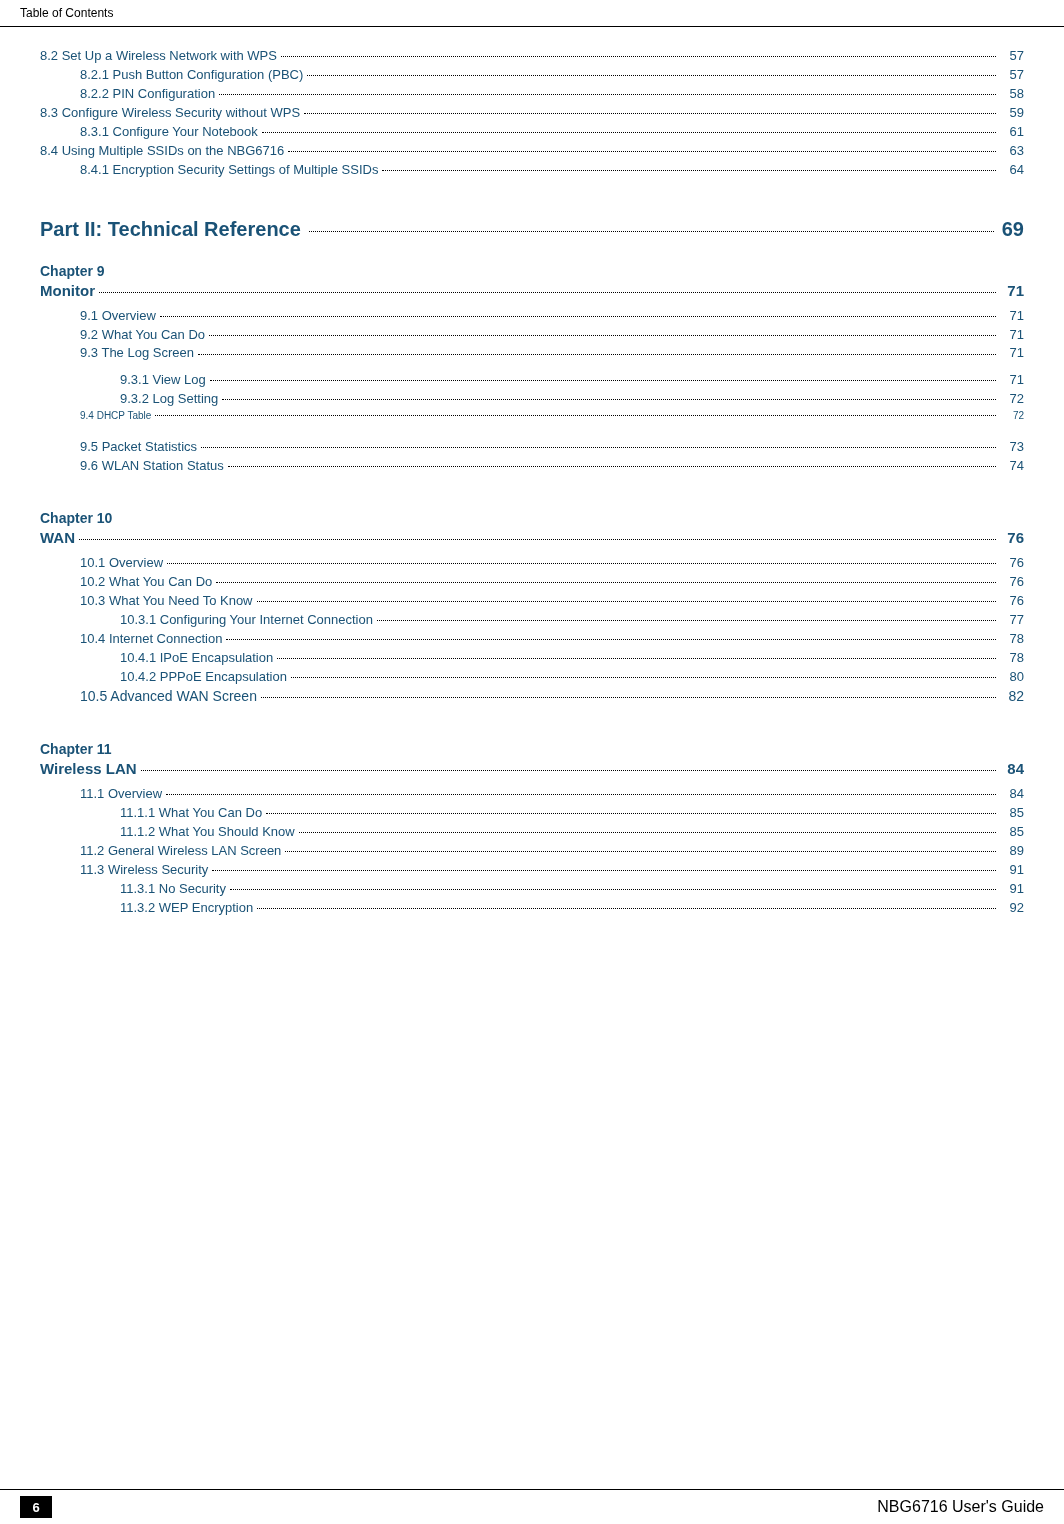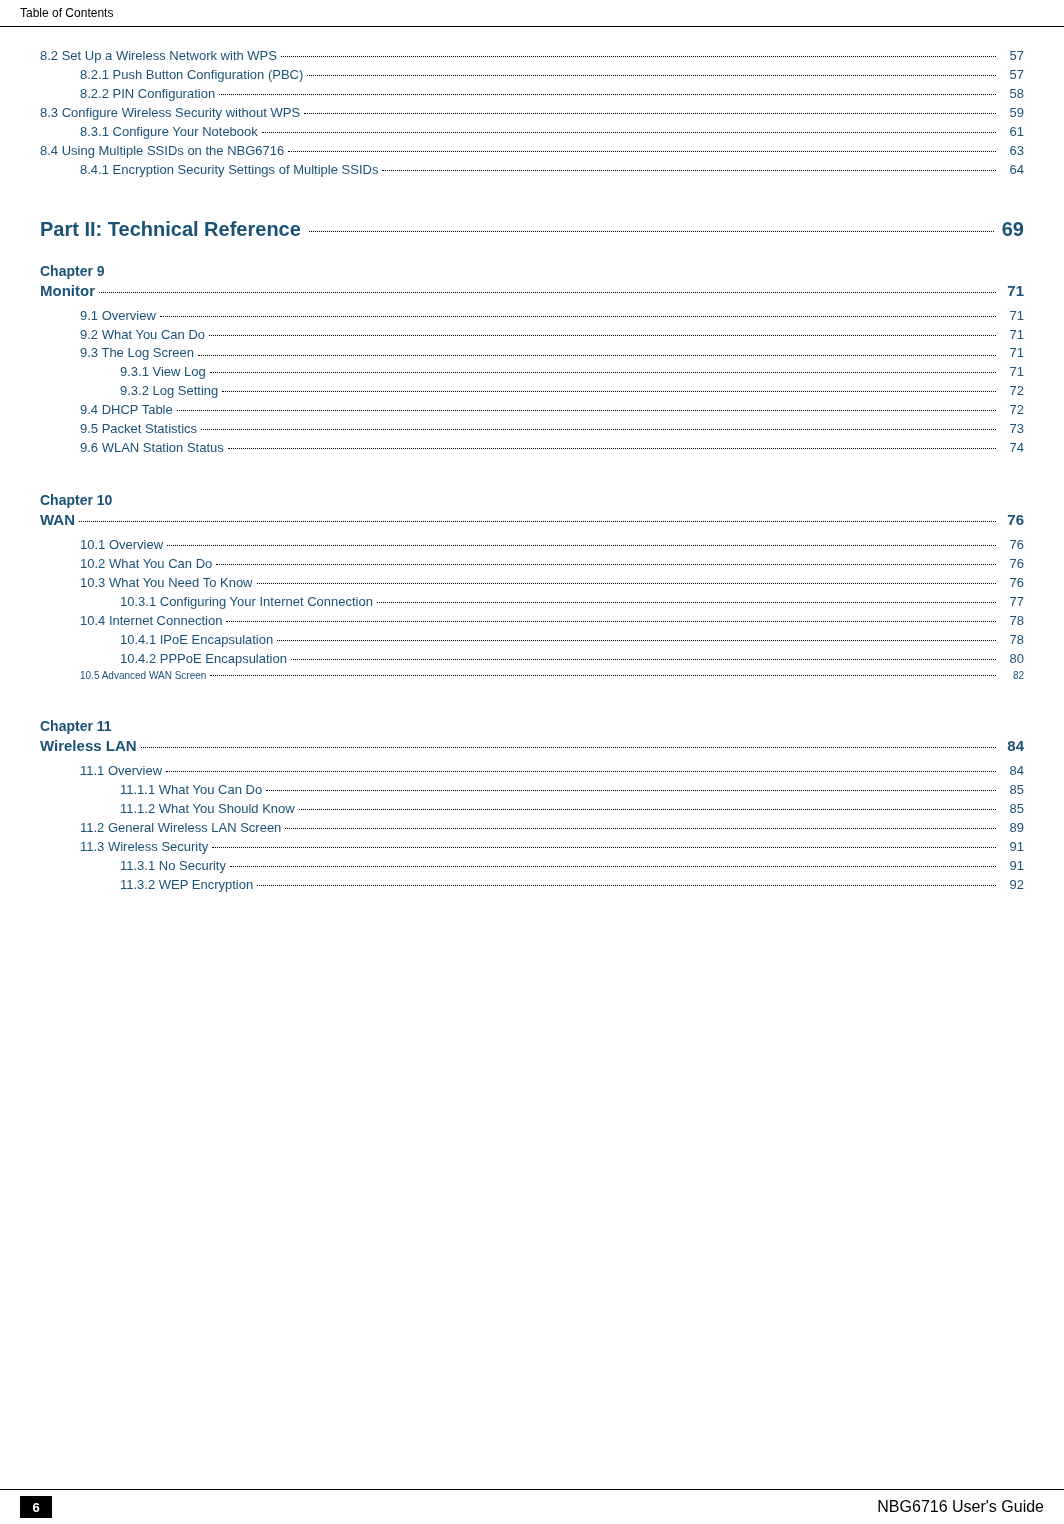--- a/index.html
+++ b/index.html
@@ -179,36 +179,36 @@
       <div style="display: flex; align-items: baseline; margin-bottom: 3px; padding-left: 40px; font-size: 13px; color: rgb(26, 82, 118);">
         <span>9.1 Overview</span>
         <span class="toc-dots"></span>
         <span class="toc-page">71</span>
       </div>
       <div style="display: flex; align-items: baseline; margin-bottom: 3px; padding-left: 40px; font-size: 13px; color: rgb(26, 82, 118);">
         <span>9.2 What You Can Do</span>
         <span class="toc-dots"></span>
         <span class="toc-page">71</span>
       </div>
-      <div style="display: flex; align-items: center; margin-bottom: 3px; padding-left: 40px; font-size: 13px; color: rgb(26, 82, 118);">
+      <div style="display: flex; align-items: flex-start; margin-bottom: 11px; padding-left: 40px; font-size: 13px; color: rgb(26, 82, 118);">
         <span>9.3 The Log Screen</span>
         <span class="toc-dots"></span>
         <span class="toc-page">71</span>
       </div>
       <div style="display: flex; align-items: baseline; margin-bottom: 3px; padding-left: 80px; font-size: 13px; color: rgb(26, 82, 118);">
         <span>9.3.1 View Log</span>
         <span class="toc-dots"></span>
         <span class="toc-page">71</span>
       </div>
       <div style="display: flex; align-items: baseline; margin-bottom: 3px; padding-left: 80px; font-size: 13px; color: rgb(26, 82, 118);">
         <span>9.3.2 Log Setting</span>
         <span class="toc-dots"></span>
         <span class="toc-page">72</span>
       </div>
-      <div style="display: flex; align-items: baseline; margin-bottom: 3px; padding-left: 40px; font-size: 13px; color: rgb(26, 82, 118);">
+      <div style="display: flex; align-items: baseline; margin-bottom: 17px; padding-left: 40px; font-size: 10px; color: rgb(26, 82, 118);">
         <span>9.4 DHCP Table</span>
         <span class="toc-dots"></span>
         <span class="toc-page">72</span>
       </div>
       <div style="display: flex; align-items: baseline; margin-bottom: 3px; padding-left: 40px; font-size: 13px; color: rgb(26, 82, 118);">
         <span>9.5 Packet Statistics</span>
         <span class="toc-dots"></span>
         <span class="toc-page">73</span>
       </div>
       <div style="display: flex; align-items: baseline; margin-bottom: 3px; padding-left: 40px; font-size: 13px; color: rgb(26, 82, 118);">
@@ -251,21 +251,21 @@
       <div style="display: flex; align-items: baseline; margin-bottom: 3px; padding-left: 80px; font-size: 13px; color: rgb(26, 82, 118);">
         <span>10.4.1 IPoE Encapsulation</span>
         <span class="toc-dots"></span>
         <span class="toc-page">78</span>
       </div>
       <div style="display: flex; align-items: baseline; margin-bottom: 3px; padding-left: 80px; font-size: 13px; color: rgb(26, 82, 118);">
         <span>10.4.2 PPPoE Encapsulation</span>
         <span class="toc-dots"></span>
         <span class="toc-page">80</span>
       </div>
-      <div style="display: flex; align-items: baseline; margin-bottom: 3px; padding-left: 40px; font-size: 10px; color: rgb(26, 82, 118);">
+      <div style="display: flex; align-items: baseline; margin-bottom: 3px; padding-left: 40px; font-size: 14px; color: rgb(26, 82, 118);">
         <span>10.5 Advanced WAN Screen</span>
         <span class="toc-dots"></span>
         <span class="toc-page">82</span>
       </div>
       <div class="spacer"></div>
       <div class="chapter-label">Chapter   11</div>
       <div class="chapter-title">
         <span>Wireless LAN</span>
         <span class="toc-dots"></span>
         <span class="toc-page">84</span>

